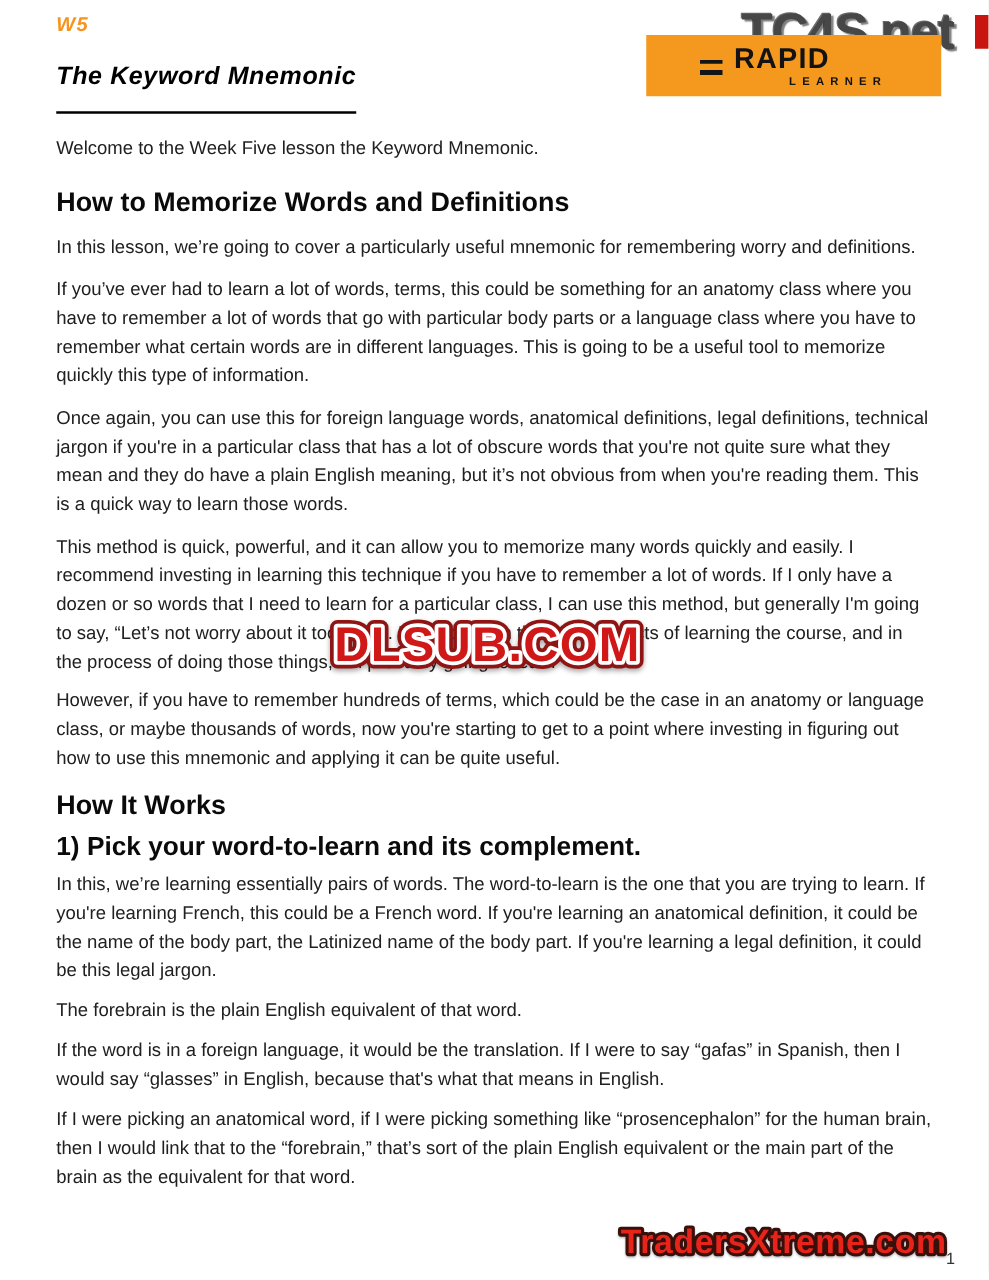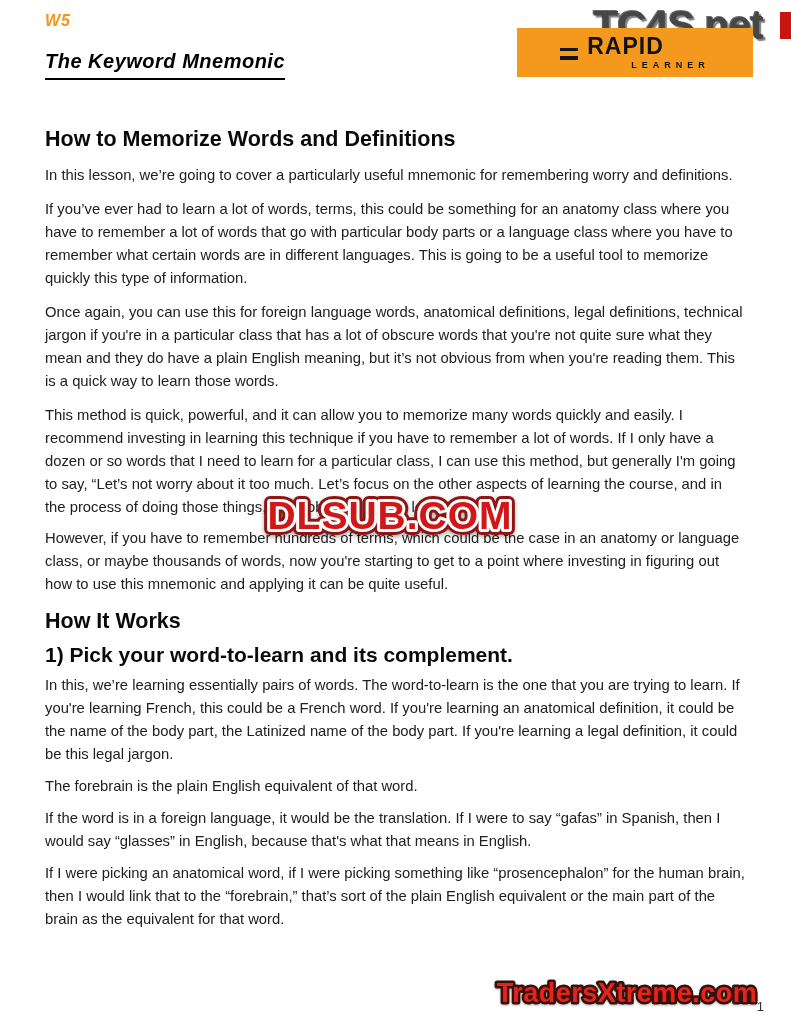--- a/index.html
+++ b/index.html
@@ -13,21 +13,21 @@
     position:absolute;left:45px;top:12px;
     font-size:16px;font-weight:900;font-style:italic;
     color:#f7941e;letter-spacing:1px;
   }
   .lesson-title{
     position:absolute;left:45px;top:50px;
     font-size:20px;font-weight:900;font-style:italic;
     color:#000;letter-spacing:.5px;
   }
   .lesson-title span{
-    display:inline-block;border-bottom:2.5px solid #000;padding-bottom:5px;
+    display:inline-block;border-bottom:2.5px solid #000;padding-bottom:16px;
   }
   .site-mark{
     position:absolute;right:28px;top:2px;
     font-size:41px;font-weight:700;letter-spacing:-1px;
     color:#474747;text-shadow:2px 2px 1px rgba(20,20,20,.55), -1px -1px 0 #6a6a6a;
   }
   .red-accent{
     position:absolute;right:0;top:12px;width:11px;height:27px;
     background:#c9150f;
   }
@@ -100,20 +100,21 @@
         <i></i>
         <i></i>
       </span>
     <span class="logo-text">
       <span class="logo-top">RAPID</span>
       <span class="logo-bottom">LEARNER</span>
     </span>
   </div>
 
   <main class="content">
+    <p class="first">Welcome to the Week Five lesson the Keyword Mnemonic.</p>
 
     <h1 class="section">How to Memorize Words and Definitions</h1>
     <p>In this lesson, we’re going to cover a particularly useful mnemonic for remembering worry and definitions.</p>
     <p>If you’ve ever had to learn a lot of words, terms, this could be something for an anatomy class where you have to remember a lot of words that go with particular body parts or a language class where you have to remember what certain words are in different languages. This is going to be a useful tool to memorize quickly this type of information.</p>
     <p>Once again, you can use this for foreign language words, anatomical definitions, legal definitions, technical jargon if you're in a particular class that has a lot of obscure words that you're not quite sure what they mean and they do have a plain English meaning, but it’s not obvious from when you're reading them. This is a quick way to learn those words.</p>
     <p>This method is quick, powerful, and it can allow you to memorize many words quickly and easily. I recommend investing in learning this technique if you have to remember a lot of words. If I only have a dozen or so words that I need to learn for a particular class, I can use this method, but generally I'm going to say, “Let’s not worry about it too much. Let’s focus on the other aspects of learning the course, and in the process of doing those things, I'm probably going to learn</p>
     <p class="tight8">However, if you have to remember hundreds of terms, which could be the case in an anatomy or language class, or maybe thousands of words, now you're starting to get to a point where investing in figuring out how to use this mnemonic and applying it can be quite useful.</p>
 
     <h1 class="section second">How It Works</h1>
 

